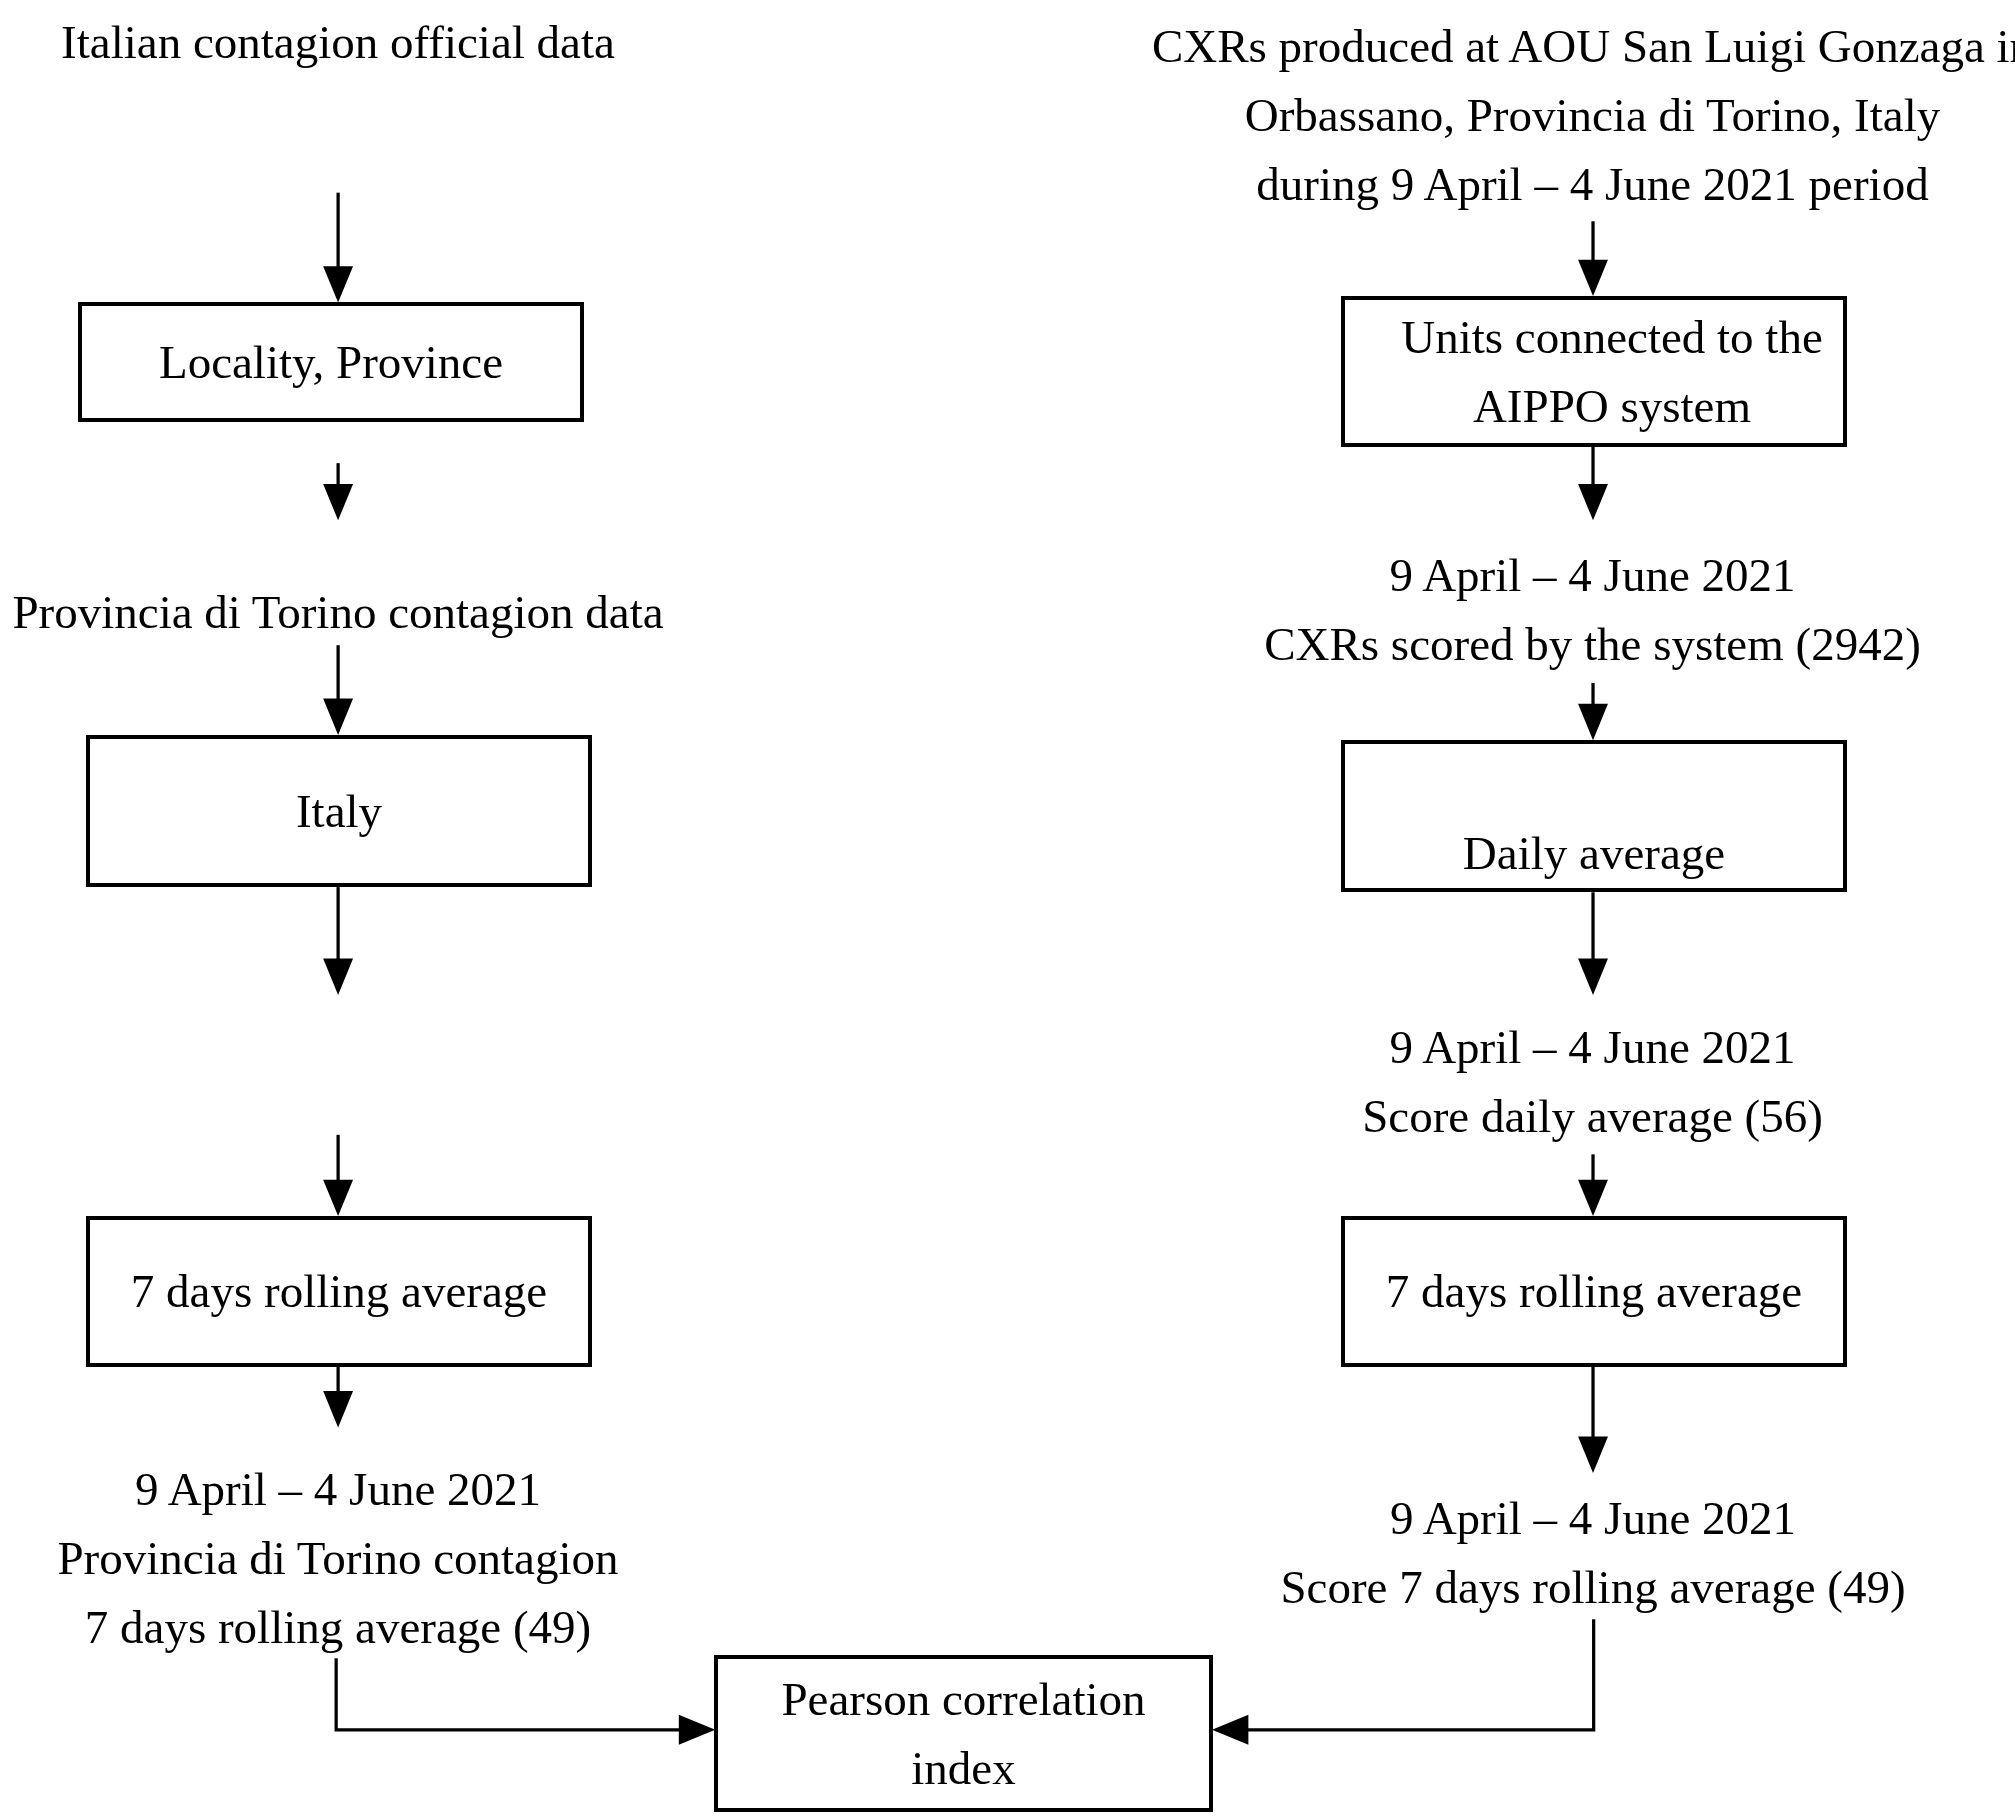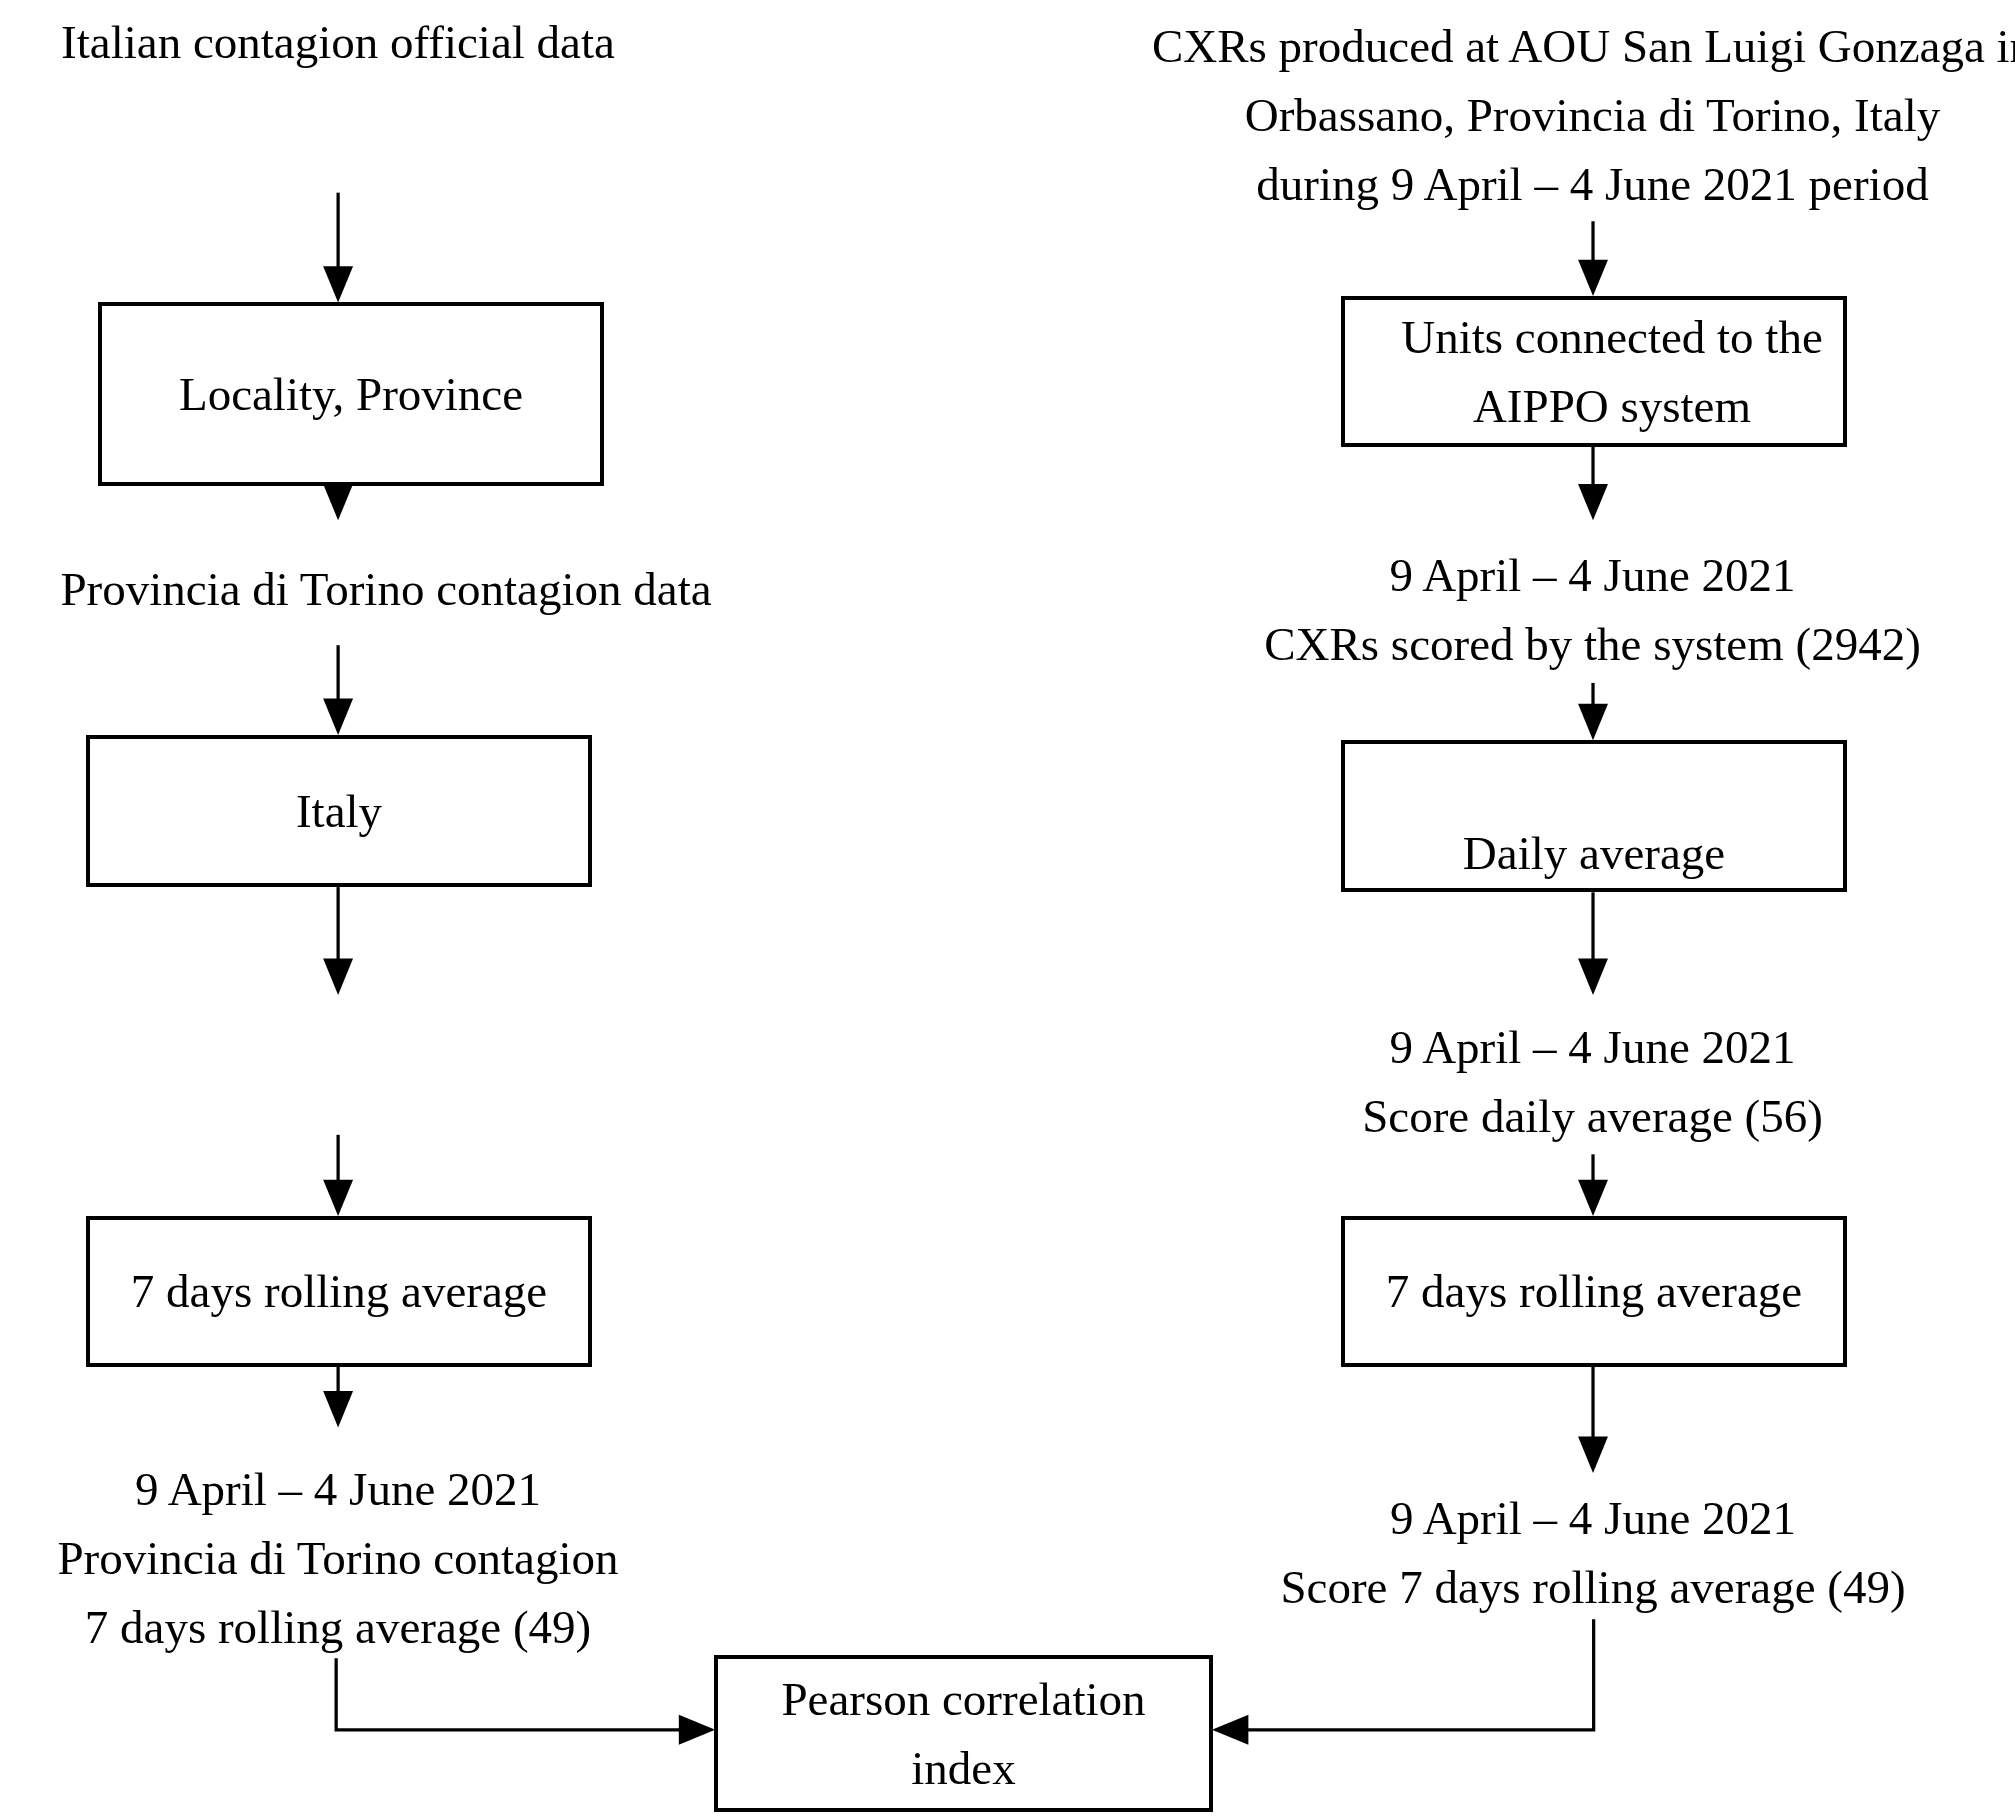--- a/index.html
+++ b/index.html
@@ -110,25 +110,25 @@
       <polygon points="2427,2209 2473,2209 2450,2265"></polygon>
     </g>
     <g>
       <polyline points="2451,2490 2451,2660 1918,2660"></polyline>
       <polygon points="1920,2637 1920,2683 1864,2660"></polygon>
     </g>
   </svg>
 
   <div class="label" style="left:0; top:180; width:676px;">Italian contagion official data</div>
 
-  <div class="box" style="left:98px; top:302px; width:506px; height:184px;">
+  <div class="box" style="left:78px; top:302px; width:506px; height:120px;">
     <span>Locality, Province</span>
   </div>
 
-  <div class="label" style="left:0; top:547px; width:676px;padding-left:48px;">Provincia di Torino contagion data</div>
+  <div class="label" style="left:0; top:570px; width:676px;">Provincia di Torino contagion data</div>
 
   <div class="box" style="left:86px; top:735px; width:506px; height:152px;">
     <span>Italy</span>
   </div>
 
   <div class="box" style="left:86px; top:1216px; width:506px; height:151px;">
     <span>7 days rolling average</span>
   </div>
 
   <div class="label" style="left:13px; top:1447px; width:650px;">9 April – 4 June 2021

